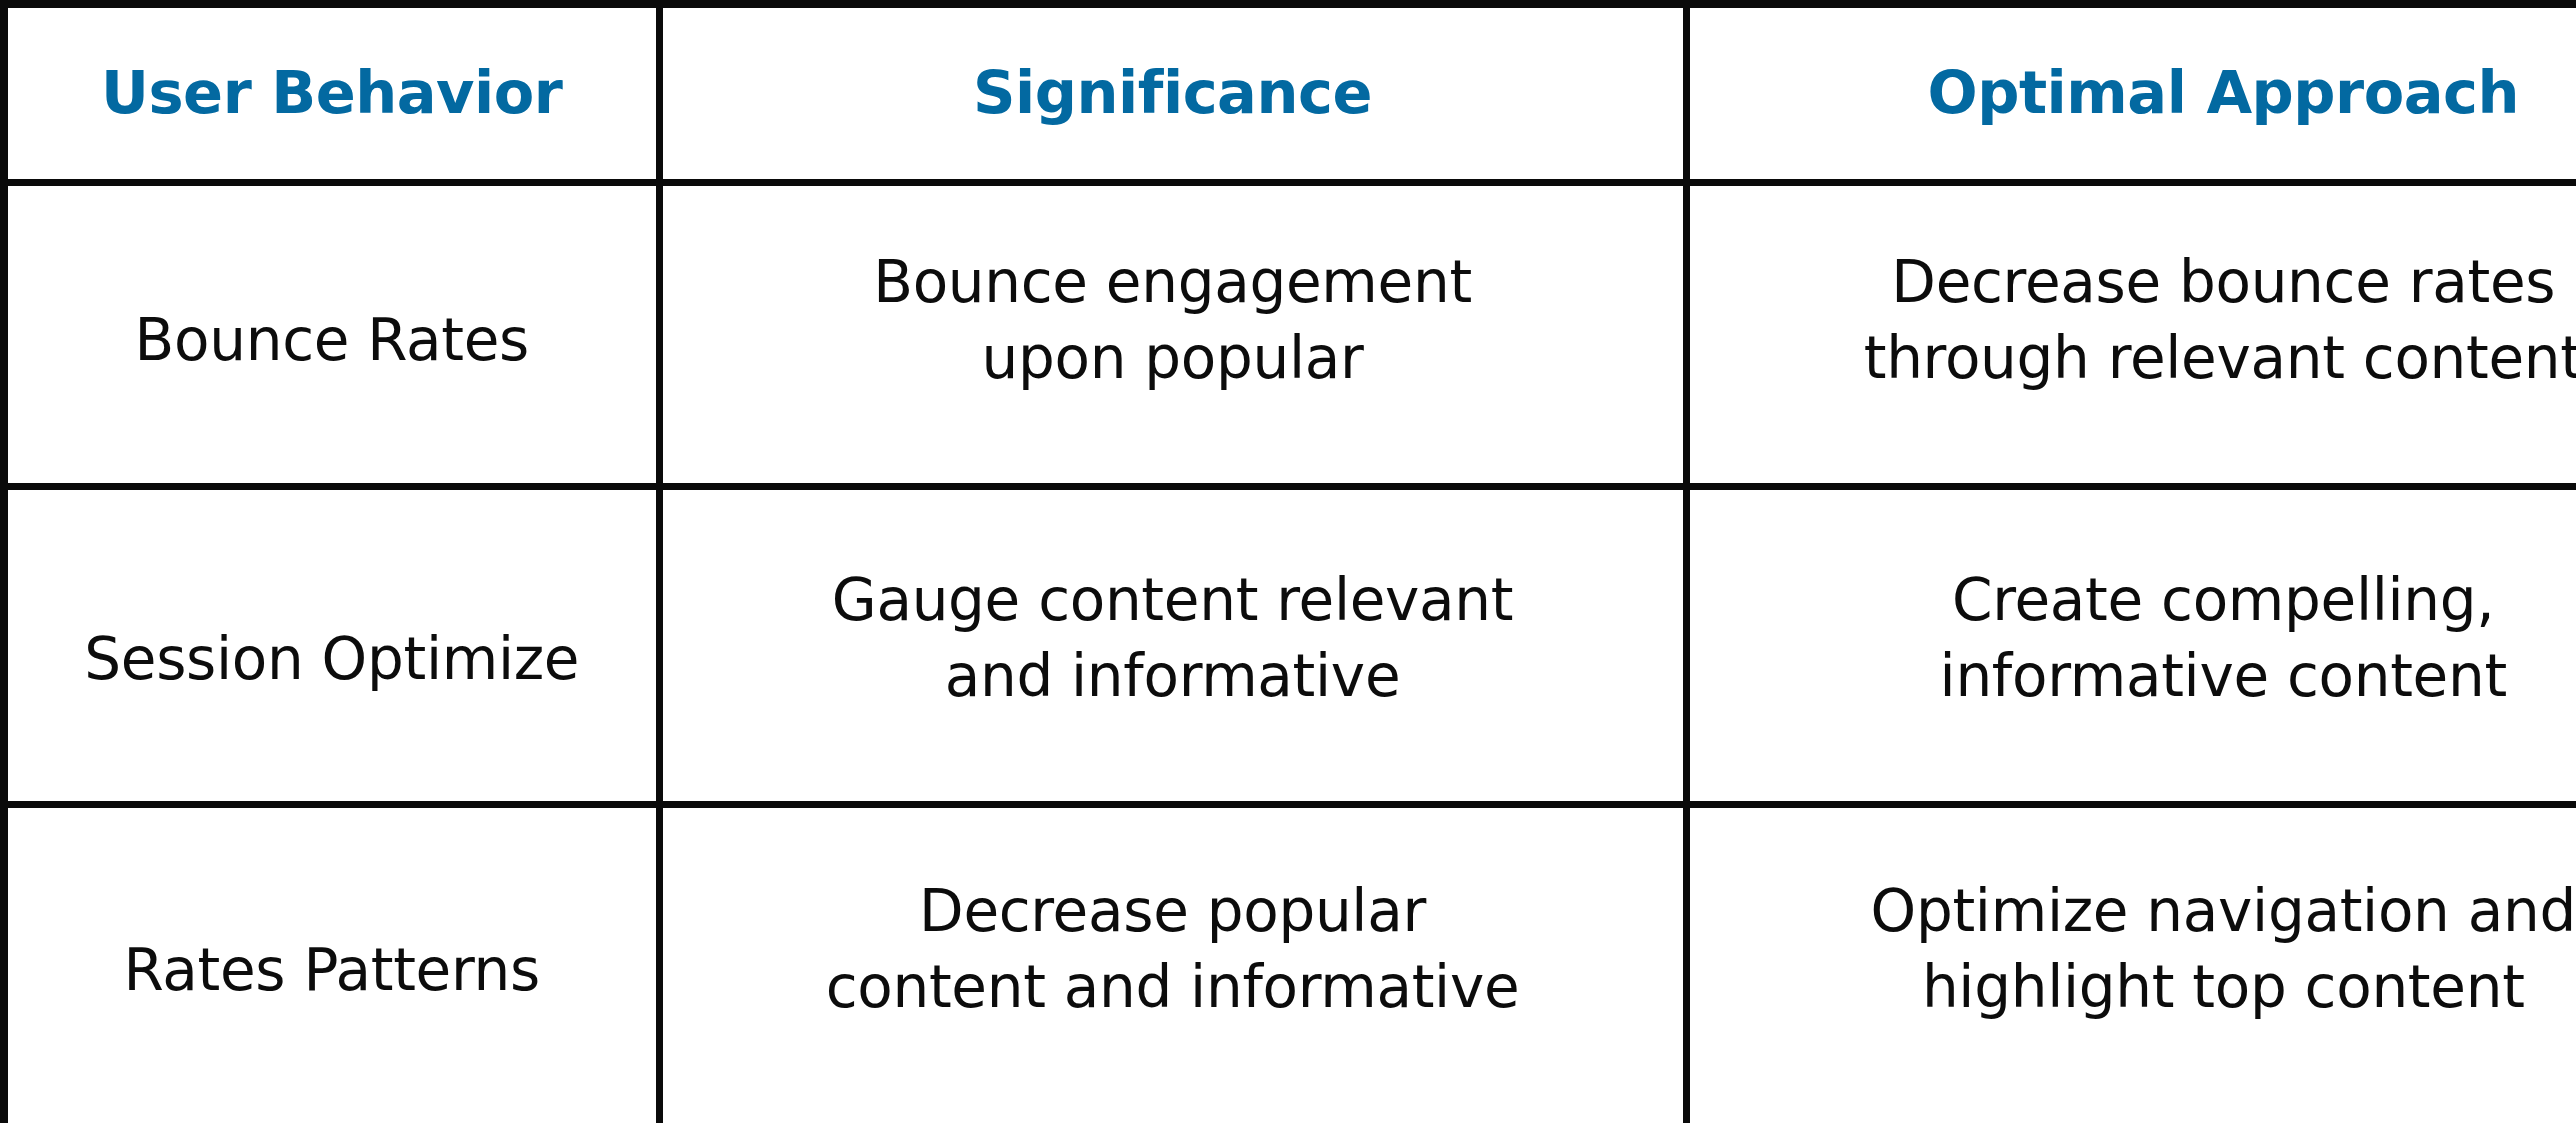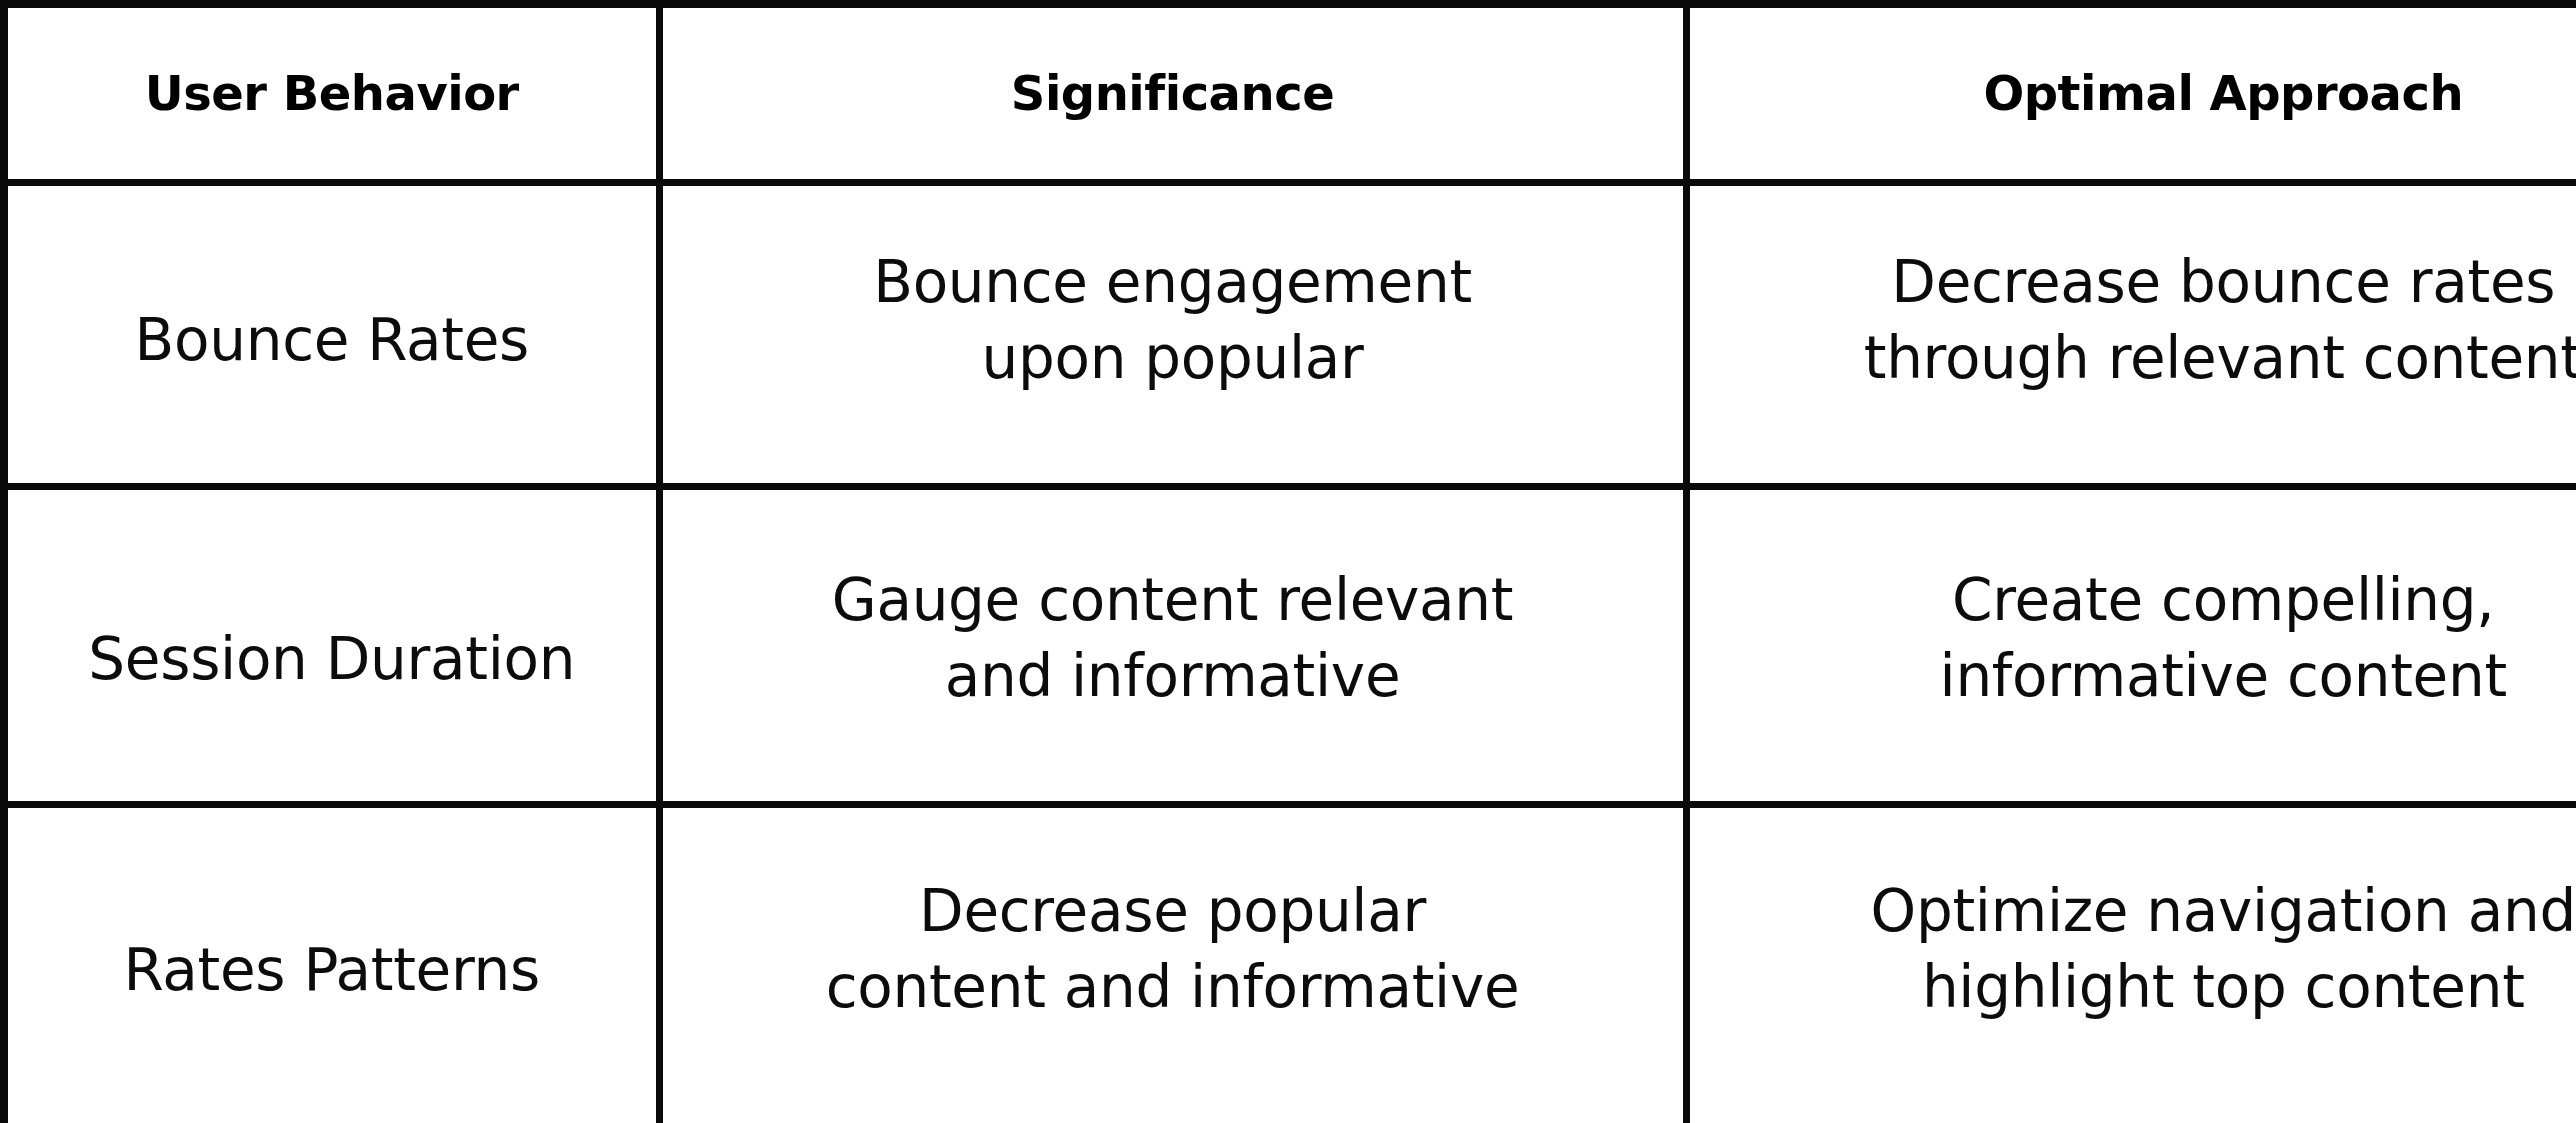--- a/index.html
+++ b/index.html
@@ -44,22 +44,22 @@
   col.col-behavior   { width: 655px; }
   col.col-meaning    { width: 1027px; }
   col.col-approach   { width: 1075px; }
 
   tr.header-row { height: 178px; }
   tr.body-row-1 { height: 304px; }
   tr.body-row-2 { height: 318px; }
   tr.body-row-3 { height: 323px; }
 
   th.header-cell {
-    color: #000000;
-    font-size: 48px;
+    color: #0369a1;
+    font-size: 59px;
     font-weight: 700;
     line-height: 1.15;
     text-align: center;
     vertical-align: middle;
     padding: 0 20.6px;
     letter-spacing: -0.5px;
   }
 
   td.body-cell {
     color: #0c0c0c;
@@ -114,21 +114,21 @@
           <span class="cell-line">upon popular</span>
         </td>
         <td class="body-cell">
           <span class="cell-line">Decrease bounce rates</span>
           <span class="cell-line">through relevant content</span>
         </td>
       </tr>
 
       <tr class="body-row-2">
         <td class="body-cell behavior-cell">
-          <span class="cell-line">Session Duration</span>
+          <span class="cell-line">Session Optimize</span>
         </td>
         <td class="body-cell">
           <span class="cell-line">Gauge content relevant</span>
           <span class="cell-line">and informative</span>
         </td>
         <td class="body-cell">
           <span class="cell-line">Create compelling,</span>
           <span class="cell-line">informative content</span>
         </td>
       </tr>

